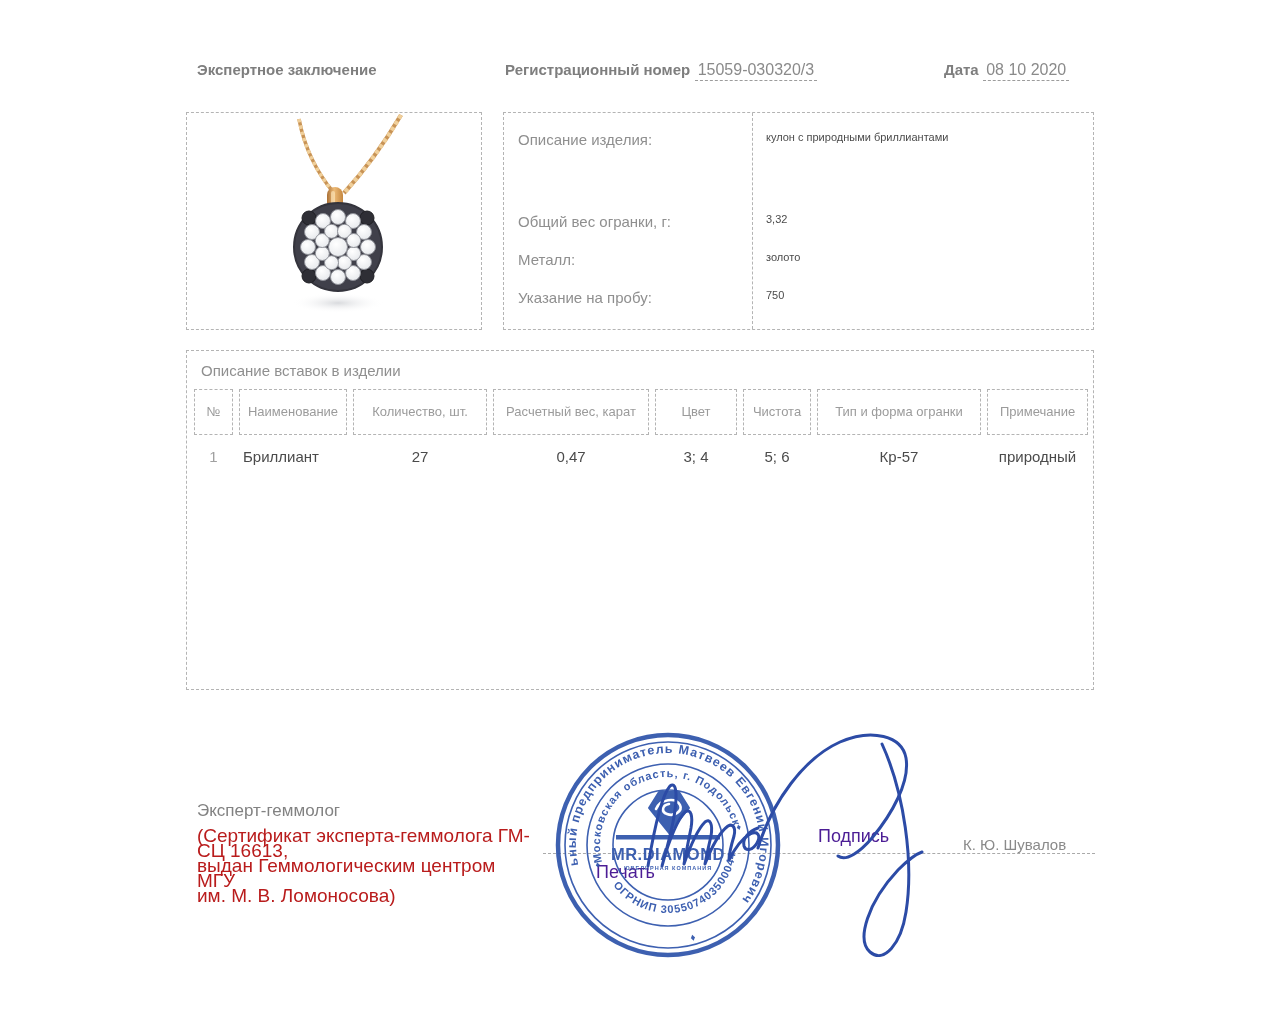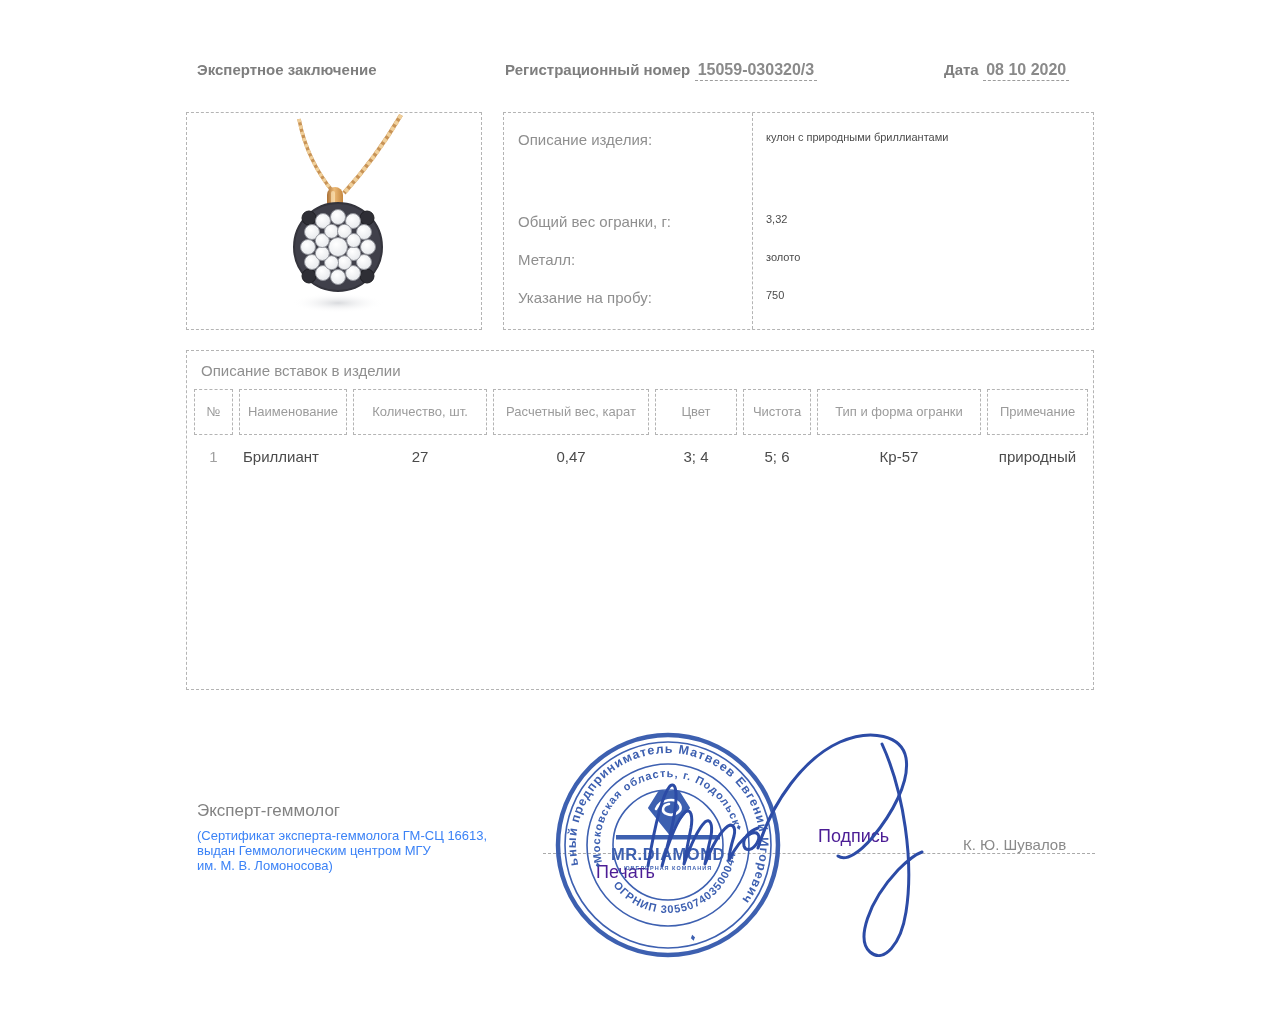--- a/index.html
+++ b/index.html
@@ -1,35 +1,35 @@
 <!DOCTYPE html>
 <html><head>
 <meta charset="utf-8">
 <style>
   html,body{margin:0;padding:0;background:#ffffff;}
   .page{position:relative;width:1280px;height:1024px;background:#fff;overflow:hidden;
         font-family:"Liberation Sans","DejaVu Sans",sans-serif;color:#8c8c8c;}
   .abs{position:absolute;}
   .hdr{font-size:15px;font-weight:bold;color:#7e7e7e;}
-  .dash-ul{border-bottom:1px dashed #9c9c9c;padding:0 3px 2px 3px;color:#8a8a8a;font-weight:bold;}
+  .dash-ul{border-bottom:1px dashed #9c9c9c;padding:0 3px 2px 3px;color:#8a8a8a;font-weight:normal;}
   .box{position:absolute;border:1px dashed #b4b4b4;box-sizing:border-box;}
   .lbl{font-size:15px;color:#8f8f8f;}
   .val{font-size:11px;color:#4b4b4b;}
   .desc-row{position:absolute;left:0;width:100%;}
   .desc-row .lbl{position:absolute;left:14px;top:0;}
   .desc-row .val{position:absolute;left:262px;top:0;}
   .vdash{position:absolute;top:0;bottom:0;border-left:1px dashed #b4b4b4;}
   .tbl-title{position:absolute;left:14px;top:11px;font-size:15px;color:#8f8f8f;}
   .th{position:absolute;top:38px;height:46px;border:1px dashed #b4b4b4;box-sizing:border-box;
       display:flex;align-items:center;justify-content:center;text-align:center;
       font-size:13px;color:#9b9b9b;line-height:1.25;padding:1px 2px;}
   .td{position:absolute;top:97px;height:22px;font-size:15px;color:#4b4b4b;text-align:center;}
   .td.muted{color:#a0a0a0;}
   .td.left{text-align:left;padding-left:4px;box-sizing:border-box;}
-  .small{font-size:13px;color:#3b82f6;line-height:15px;}
+  .small{font-size:19px;color:#b91c1c;line-height:15px;}
   .cap{font-size:18px;color:#4c1d95;}
   .sig-line{position:absolute;border-top:1px dashed #aaaaaa;}
   svg text{font-family:"Liberation Sans","DejaVu Sans",sans-serif;}
   .stamp-ring{font-weight:bold;letter-spacing:1px;}
 </style>
 </head>
 <body>
 
 <div class="page">
 

